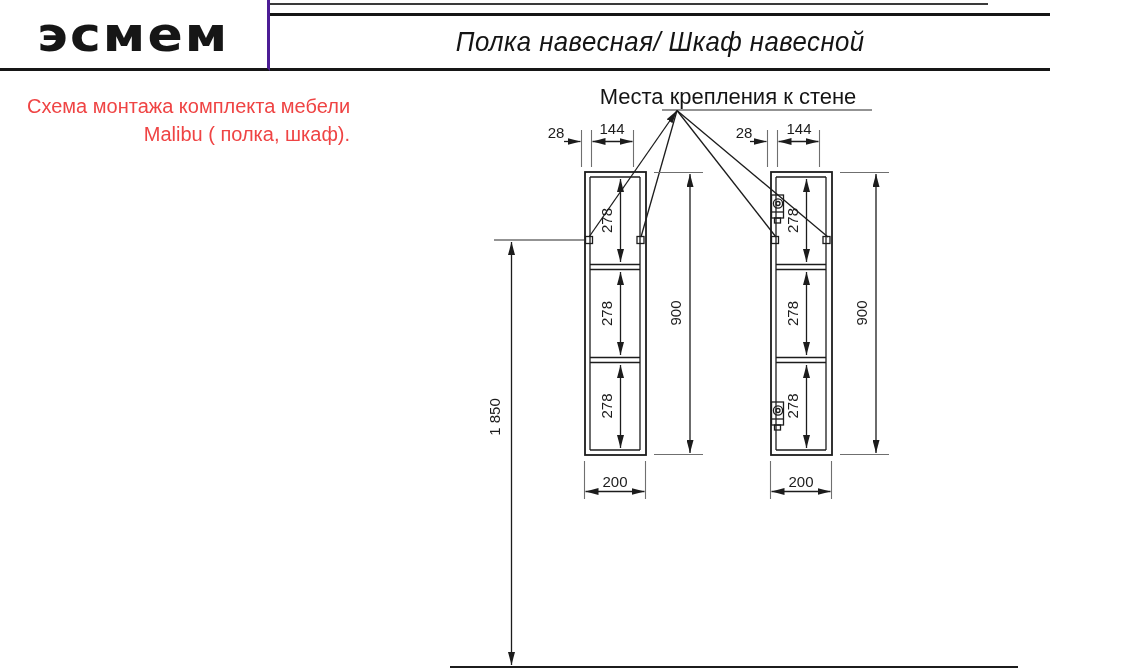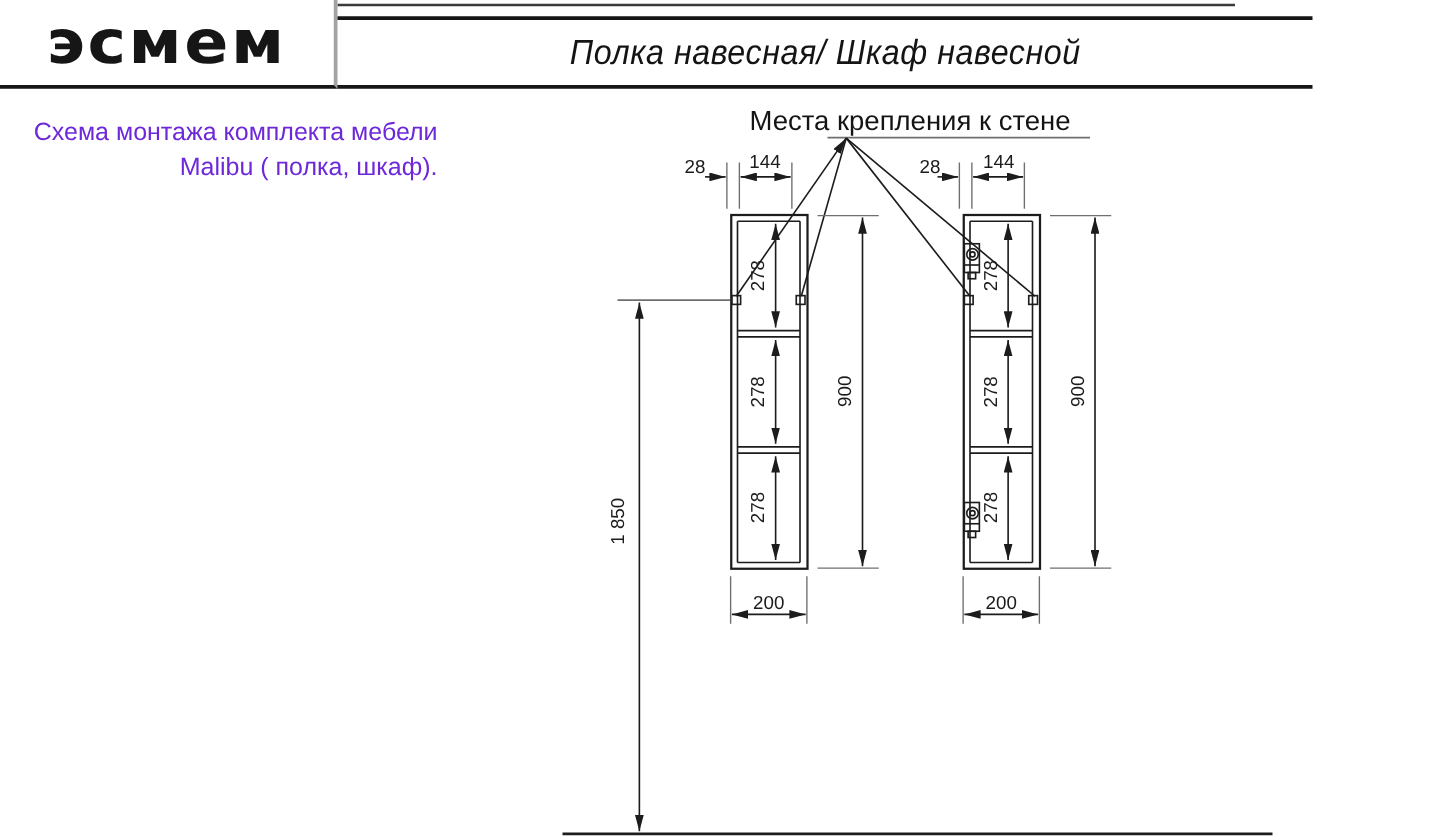--- a/index.html
+++ b/index.html
@@ -3,21 +3,21 @@
 <meta charset="utf-8">
 <style>
   html,body{margin:0;padding:0;background:#fff;}
   .page{
     position:relative;width:1148px;height:670px;background:#fff;overflow:hidden;
     font-family:"Liberation Sans",sans-serif;color:#111;
   }
   
   .logo-cell{
     position:absolute;left:0;top:0;width:267px;height:68px;
-    border-right:3px solid #a3a3a3;border-bottom:3px solid #161616;
+    border-right:3px solid #4c1d95;border-bottom:3px solid #161616;
     display:flex;align-items:center;justify-content:center;text-align:right;
   }
   .logo-text{
     font-family:"DejaVu Sans",sans-serif;font-weight:bold;font-size:51px;
     letter-spacing:2px;color:#161616;transform:scaleY(0.95) scaleX(1.02);
     white-space:nowrap;line-height:1;
   }
   .title-cell{
     position:absolute;left:270px;top:13px;width:780px;height:52px;
     border-top:3px solid #161616;border-bottom:3px solid #161616;
@@ -25,21 +25,21 @@
   }
   .doc-title{
     font-style:italic;font-size:28px;color:#141414;white-space:nowrap;
     transform:scaleX(0.92);letter-spacing:0.5px;
   }
   .sheet-top-line{
     position:absolute;left:270px;top:3px;width:718px;height:2px;background:#3a3a3a;
   }
   
   .note{
-    position:absolute;left:27px;top:92px;font-size:20px;line-height:28px;color:#6d28d9;
+    position:absolute;left:27px;top:92px;font-size:20px;line-height:28px;color:#ef4444;
   }
   .note .l2{padding-left:4px;text-align:right;}
   
   svg.draw{position:absolute;left:0;top:0;}
   .ln{stroke:#1c1c1c;stroke-width:1.3;fill:none;}
   .thick{stroke:#1c1c1c;stroke-width:1.8;fill:none;}
   .ext{stroke:#6f6f6f;stroke-width:1.1;fill:none;}
   .dimtxt{font-family:"Liberation Sans",sans-serif;font-size:15px;fill:#1c1c1c;}
   .callout{font-family:"Liberation Sans",sans-serif;font-size:22px;fill:#141414;}
 </style>

